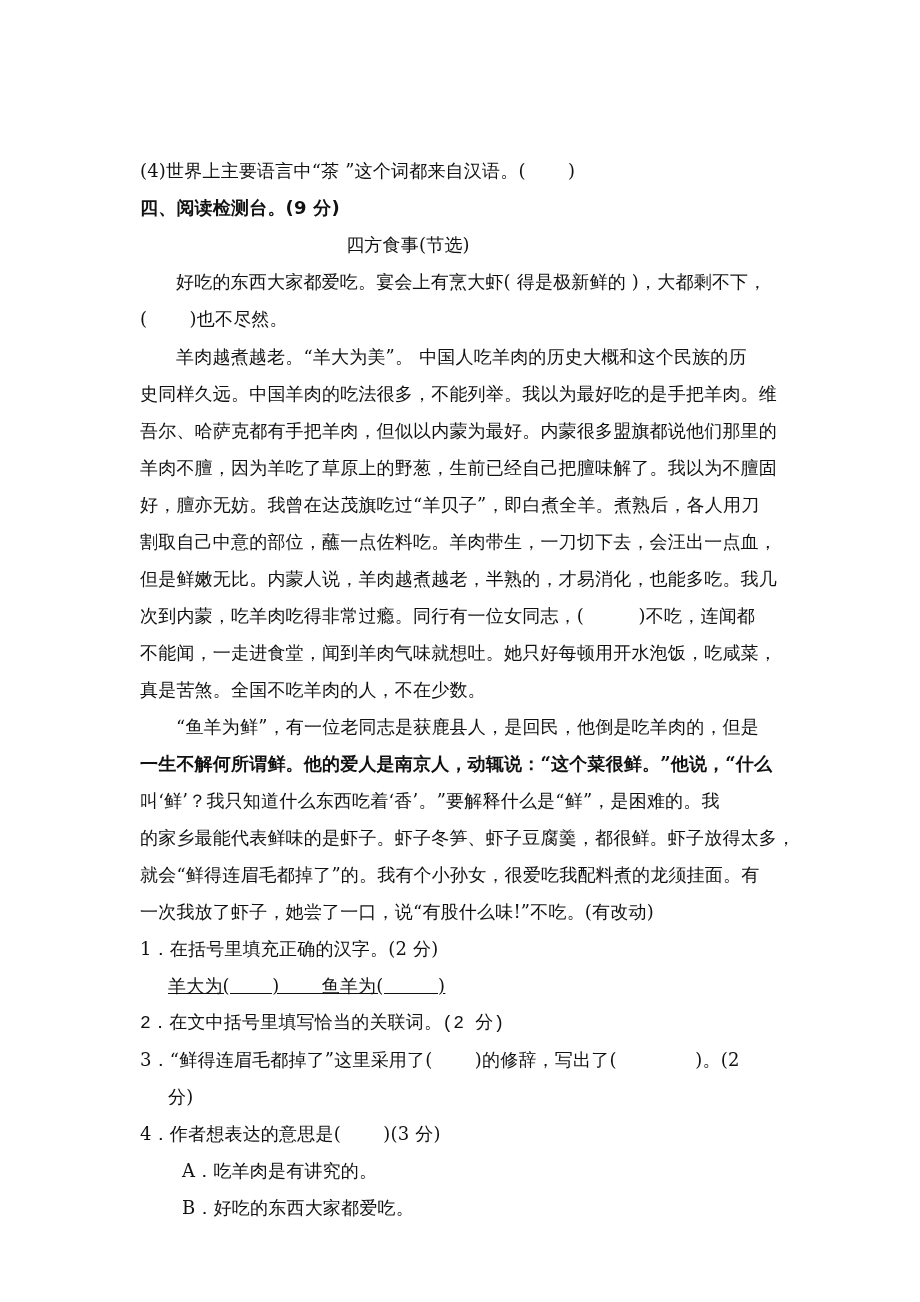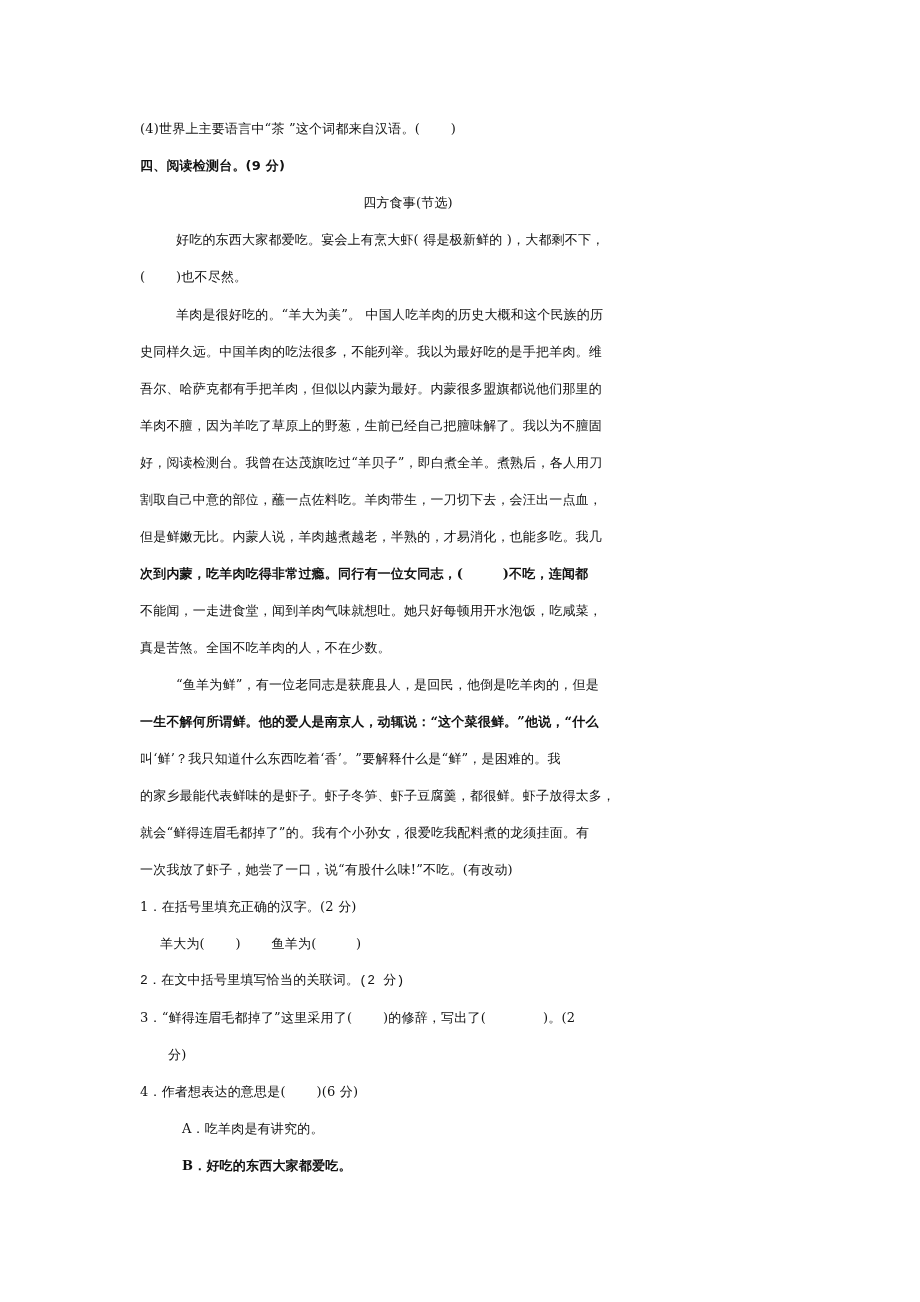--- a/index.html
+++ b/index.html
@@ -1,55 +1,55 @@
 <!DOCTYPE html>
 <html><head>
 <meta charset="utf-8">
 <style>
   html, body { margin: 0; padding: 0; background: #ffffff; }
   body { width: 920px; height: 1302px; position: relative; overflow: hidden;
          font-family: "DejaVu Serif", "Liberation Serif", serif; color: #111; }
-  .line { position: absolute; left: 140px; font-size: 13px; line-height: 22px; white-space: pre; letter-spacing: 0.2px; }
+  .line { position: absolute; left: 140px; font-size: 18px; line-height: 22px; white-space: pre; letter-spacing: 0.2px; margin-top: 42px; }
   .indent { left: 176px; }
   .bold { font-weight: bold; font-family: "DejaVu Sans", "Liberation Sans", sans-serif; }
   .center { left: 0; width: 744px; text-align: center; padding-left: 72px; box-sizing: border-box; }
-  .sub { left: 160px; }
+  .sub { left: 168px; text-decoration: underline; }
   .opt { left: 182px; }
   .q-cont { left: 168px; }
 </style>
 </head>
 <body>
 
 <div class="line" style="top:118px;">(4)世界上主要语言中“茶 ”这个词都来自汉语。(　　 )</div>
 <div class="line bold" style="top:155px;">四、阅读检测台。(9 分)</div>
 <div class="line center" style="top:192px;">四方食事(节选)</div>
 
 <div>
   <div class="line indent" style="top:229px;">好吃的东西大家都爱吃。宴会上有烹大虾( 得是极新鲜的 )，大都剩不下，</div>
   <div class="line" style="top:266px;">(　　 )也不尽然。</div>
-  <div class="line indent" style="top:304px;">羊肉是很好吃的。“羊大为美”。 中国人吃羊肉的历史大概和这个民族的历</div>
+  <div class="line indent" style="top:304px;">羊肉越煮越老。“羊大为美”。 中国人吃羊肉的历史大概和这个民族的历</div>
   <div class="line" style="top:341px;">史同样久远。中国羊肉的吃法很多，不能列举。我以为最好吃的是手把羊肉。维</div>
   <div class="line" style="top:378px;">吾尔、哈萨克都有手把羊肉，但似以内蒙为最好。内蒙很多盟旗都说他们那里的</div>
   <div class="line" style="top:415px;">羊肉不膻，因为羊吃了草原上的野葱，生前已经自己把膻味解了。我以为不膻固</div>
-  <div class="line" style="top:452px;">好，阅读检测台。我曾在达茂旗吃过“羊贝子”，即白煮全羊。煮熟后，各人用刀</div>
+  <div class="line" style="top:452px;">好，膻亦无妨。我曾在达茂旗吃过“羊贝子”，即白煮全羊。煮熟后，各人用刀</div>
   <div class="line" style="top:489px;">割取自己中意的部位，蘸一点佐料吃。羊肉带生，一刀切下去，会汪出一点血，</div>
   <div class="line" style="top:526px;">但是鲜嫩无比。内蒙人说，羊肉越煮越老，半熟的，才易消化，也能多吃。我几</div>
-  <div class="line" style="top:563px;font-weight:bold;">次到内蒙，吃羊肉吃得非常过瘾。同行有一位女同志，(　　　)不吃，连闻都</div>
+  <div class="line" style="top:563px;">次到内蒙，吃羊肉吃得非常过瘾。同行有一位女同志，(　　　)不吃，连闻都</div>
   <div class="line" style="top:600px;">不能闻，一走进食堂，闻到羊肉气味就想吐。她只好每顿用开水泡饭，吃咸菜，</div>
   <div class="line" style="top:637px;">真是苦煞。全国不吃羊肉的人，不在少数。</div>
   <div class="line indent" style="top:674px;">“鱼羊为鲜”，有一位老同志是获鹿县人，是回民，他倒是吃羊肉的，但是</div>
   <div class="line" style="top:711px;font-weight:bold;">一生不解何所谓鲜。他的爱人是南京人，动辄说：“这个菜很鲜。”他说，“什么</div>
   <div class="line" style="top:748px;">叫‘鲜’？我只知道什么东西吃着‘香’。”要解释什么是“鲜”，是困难的。我</div>
   <div class="line" style="top:785px;">的家乡最能代表鲜味的是虾子。虾子冬笋、虾子豆腐羹，都很鲜。虾子放得太多，</div>
   <div class="line" style="top:822px;">就会“鲜得连眉毛都掉了”的。我有个小孙女，很爱吃我配料煮的龙须挂面。有</div>
   <div class="line" style="top:859px;">一次我放了虾子，她尝了一口，说“有股什么味!”不吃。(有改动)</div>
 </div>
 
 <div>
   <div class="line" style="top:896px;">1．在括号里填充正确的汉字。(2 分)</div>
   <div class="line sub" style="top:933px;">羊大为(　　 )　　 鱼羊为(　　　)</div>
   <div class="line" style="top:970px;font-family:Liberation Mono, monospace;">2．在文中括号里填写恰当的关联词。(2 分)</div>
   <div class="line" style="top:1007px;">3．“鲜得连眉毛都掉了”这里采用了(　　 )的修辞，写出了(　　　　 )。(2</div>
   <div class="line q-cont" style="top:1044px;">分)</div>
-  <div class="line" style="top:1081px;">4．作者想表达的意思是(　　 )(6 分)</div>
+  <div class="line" style="top:1081px;">4．作者想表达的意思是(　　 )(3 分)</div>
   <div class="line opt" style="top:1118px;">A．吃羊肉是有讲究的。</div>
-  <div class="line opt" style="top:1155px;font-weight:bold;">B．好吃的东西大家都爱吃。</div>
+  <div class="line opt" style="top:1155px;">B．好吃的东西大家都爱吃。</div>
 </div>
 
 </body></html>

